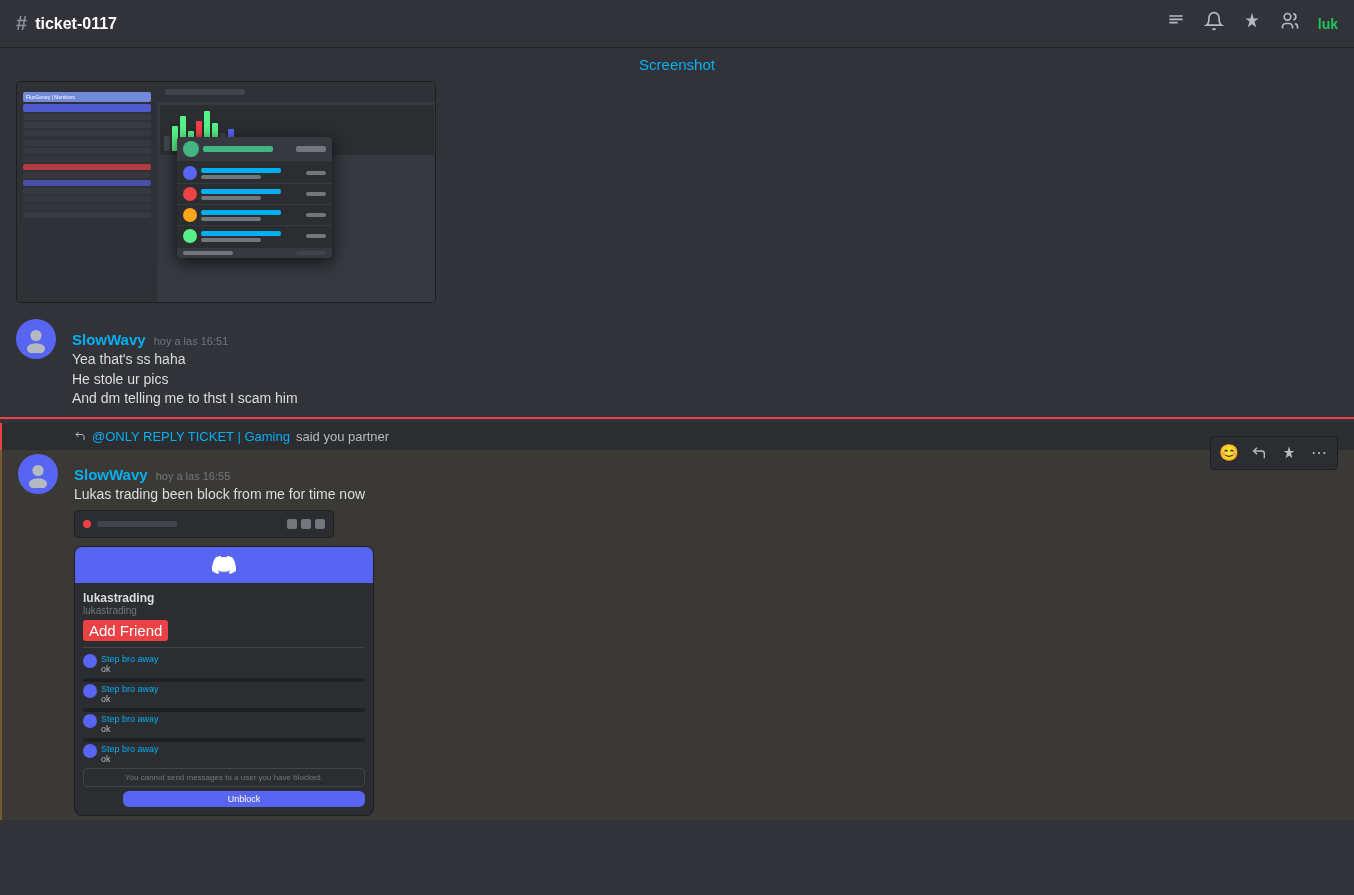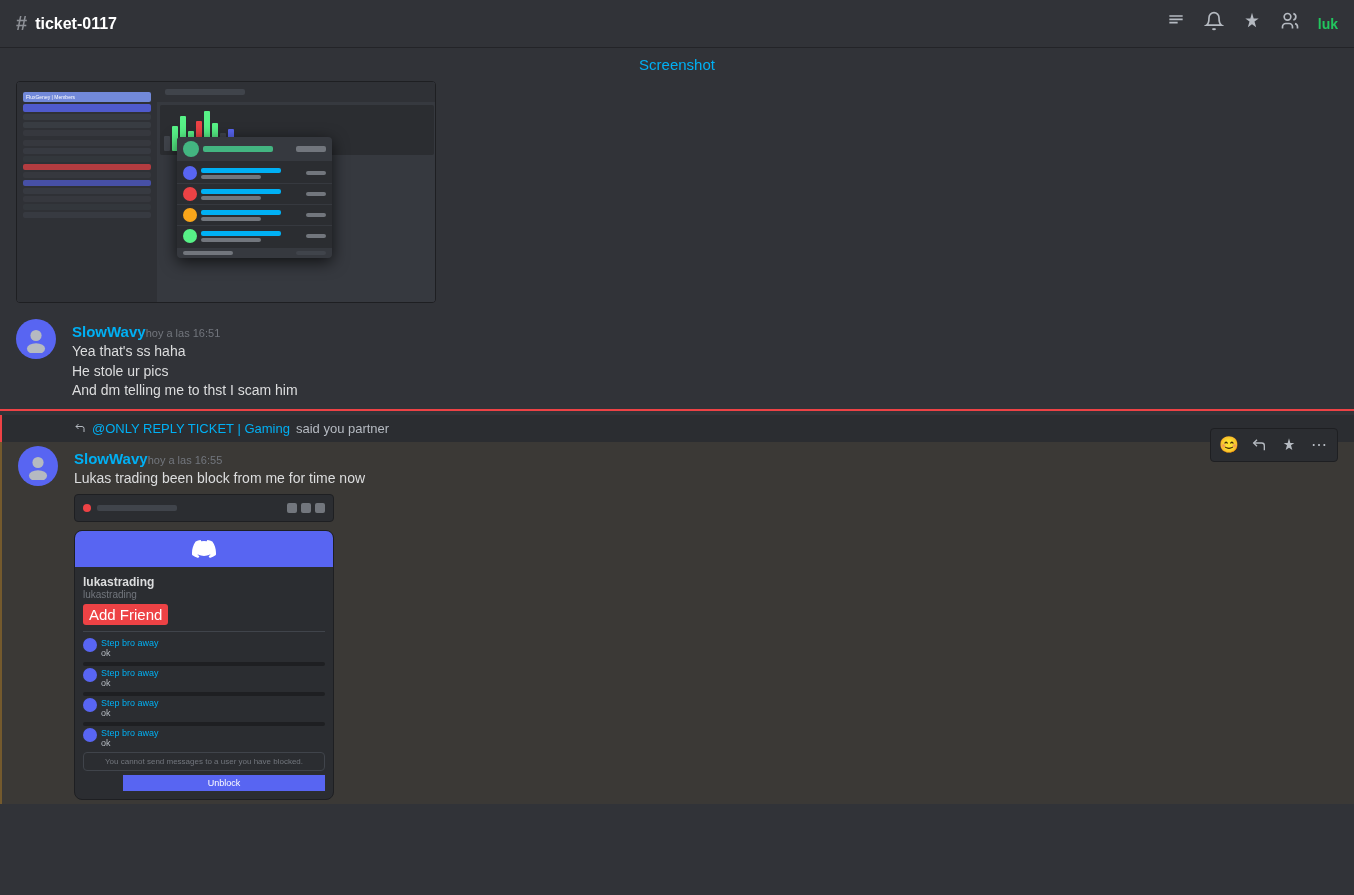--- a/index.html
+++ b/index.html
@@ -83,21 +83,23 @@
       background: #5865f2;
       display: flex;
       align-items: center;
       justify-content: center;
       overflow: hidden;
     }
 
     .message-header {
       display: flex;
       align-items: baseline;
+      gap: 8px;
       margin-bottom: 2px;
+      margin-top: 8px;
     }
     .username {
       font-weight: 600;
       font-size: 15px;
       color: #00b0f4;
     }
     .timestamp {
       font-size: 11px;
       color: #72767d;
     }
@@ -204,21 +206,21 @@
       align-items: center;
       justify-content: center;
       color: #b5bac1;
       font-size: 16px;
       cursor: pointer;
     }
 
     
     .lukas-embed {
       margin: 8px 0 0 0;
-      width: 260px;
+      width: 300px;
       background: #2b2d31;
       border-radius: 8px;
       overflow: hidden;
       border: 1px solid #1e1f22;
     }
     .lukas-embed-header {
       background: #5865f2;
       height: 36px;
       display: flex;
       align-items: center;
@@ -281,21 +283,21 @@
       text-align: center;
       padding: 4px;
       font-size: 8px;
       color: #72767d;
       margin-top: 4px;
     }
     .lukas-send-btn {
       background: #5865f2;
       color: white;
       text-align: center;
-      border-radius: 0;
+      border-radius: 6px;
       padding: 3px;
       font-size: 9px;
       margin-top: 4px;
       margin-left: 40px;
     }
 
     .section-divider {
       height: 8px;
     }
 

